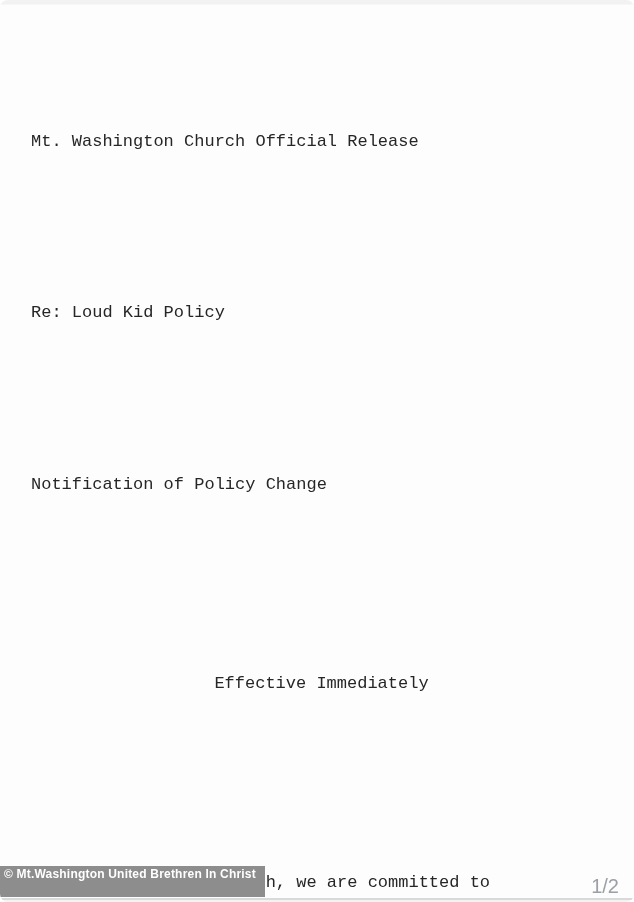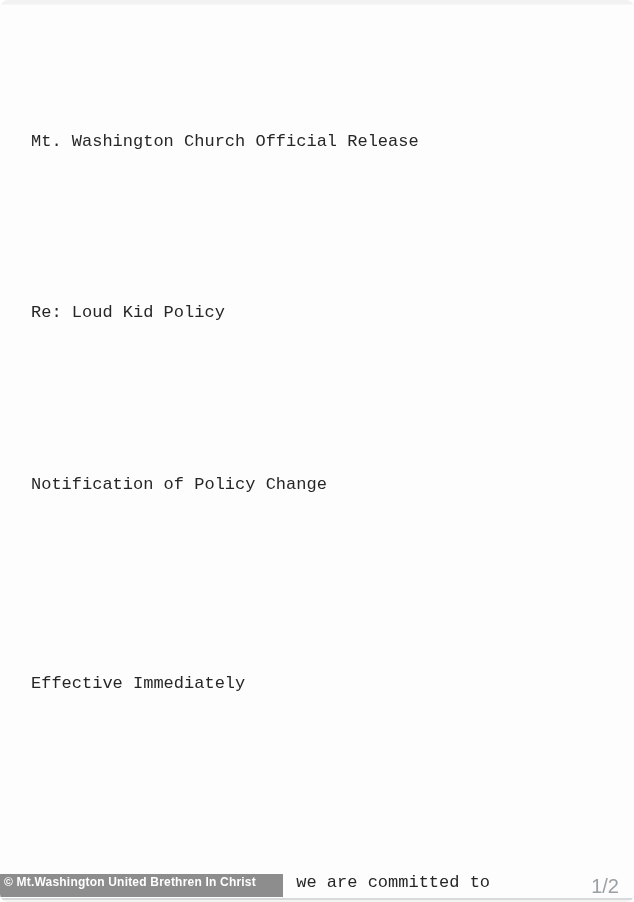--- a/index.html
+++ b/index.html
@@ -32,30 +32,30 @@
     padding: 32px 22px 0 31px;
     font-size: 17px;
     line-height: 19.9px;
     color: #262626;
     letter-spacing: 0;
     white-space: pre;
   }
   .block { margin: 0; }
   .m-small { margin-top: 12.6px; }
   .m-section { margin-top: 39.4px; }
-  .center { text-align: left; }
+  .center { text-align: center; }
   .line { min-height: 19.9px; }
 
   .watermark-bar {
     position: absolute;
     left: 0;
     bottom: 5px;
-    height: 23px;
+    height: 31px;
     line-height: 17px;
-    padding: 0 27px 0 4px;
+    padding: 0 9px 0 4px;
     background: #8d8d8d;
     color: #ffffff;
     font-family: "Liberation Sans", sans-serif;
     font-size: 12px;
     font-weight: bold;
     letter-spacing: 0.2px;
     white-space: nowrap;
   }
   .page-indicator {
     position: absolute;

